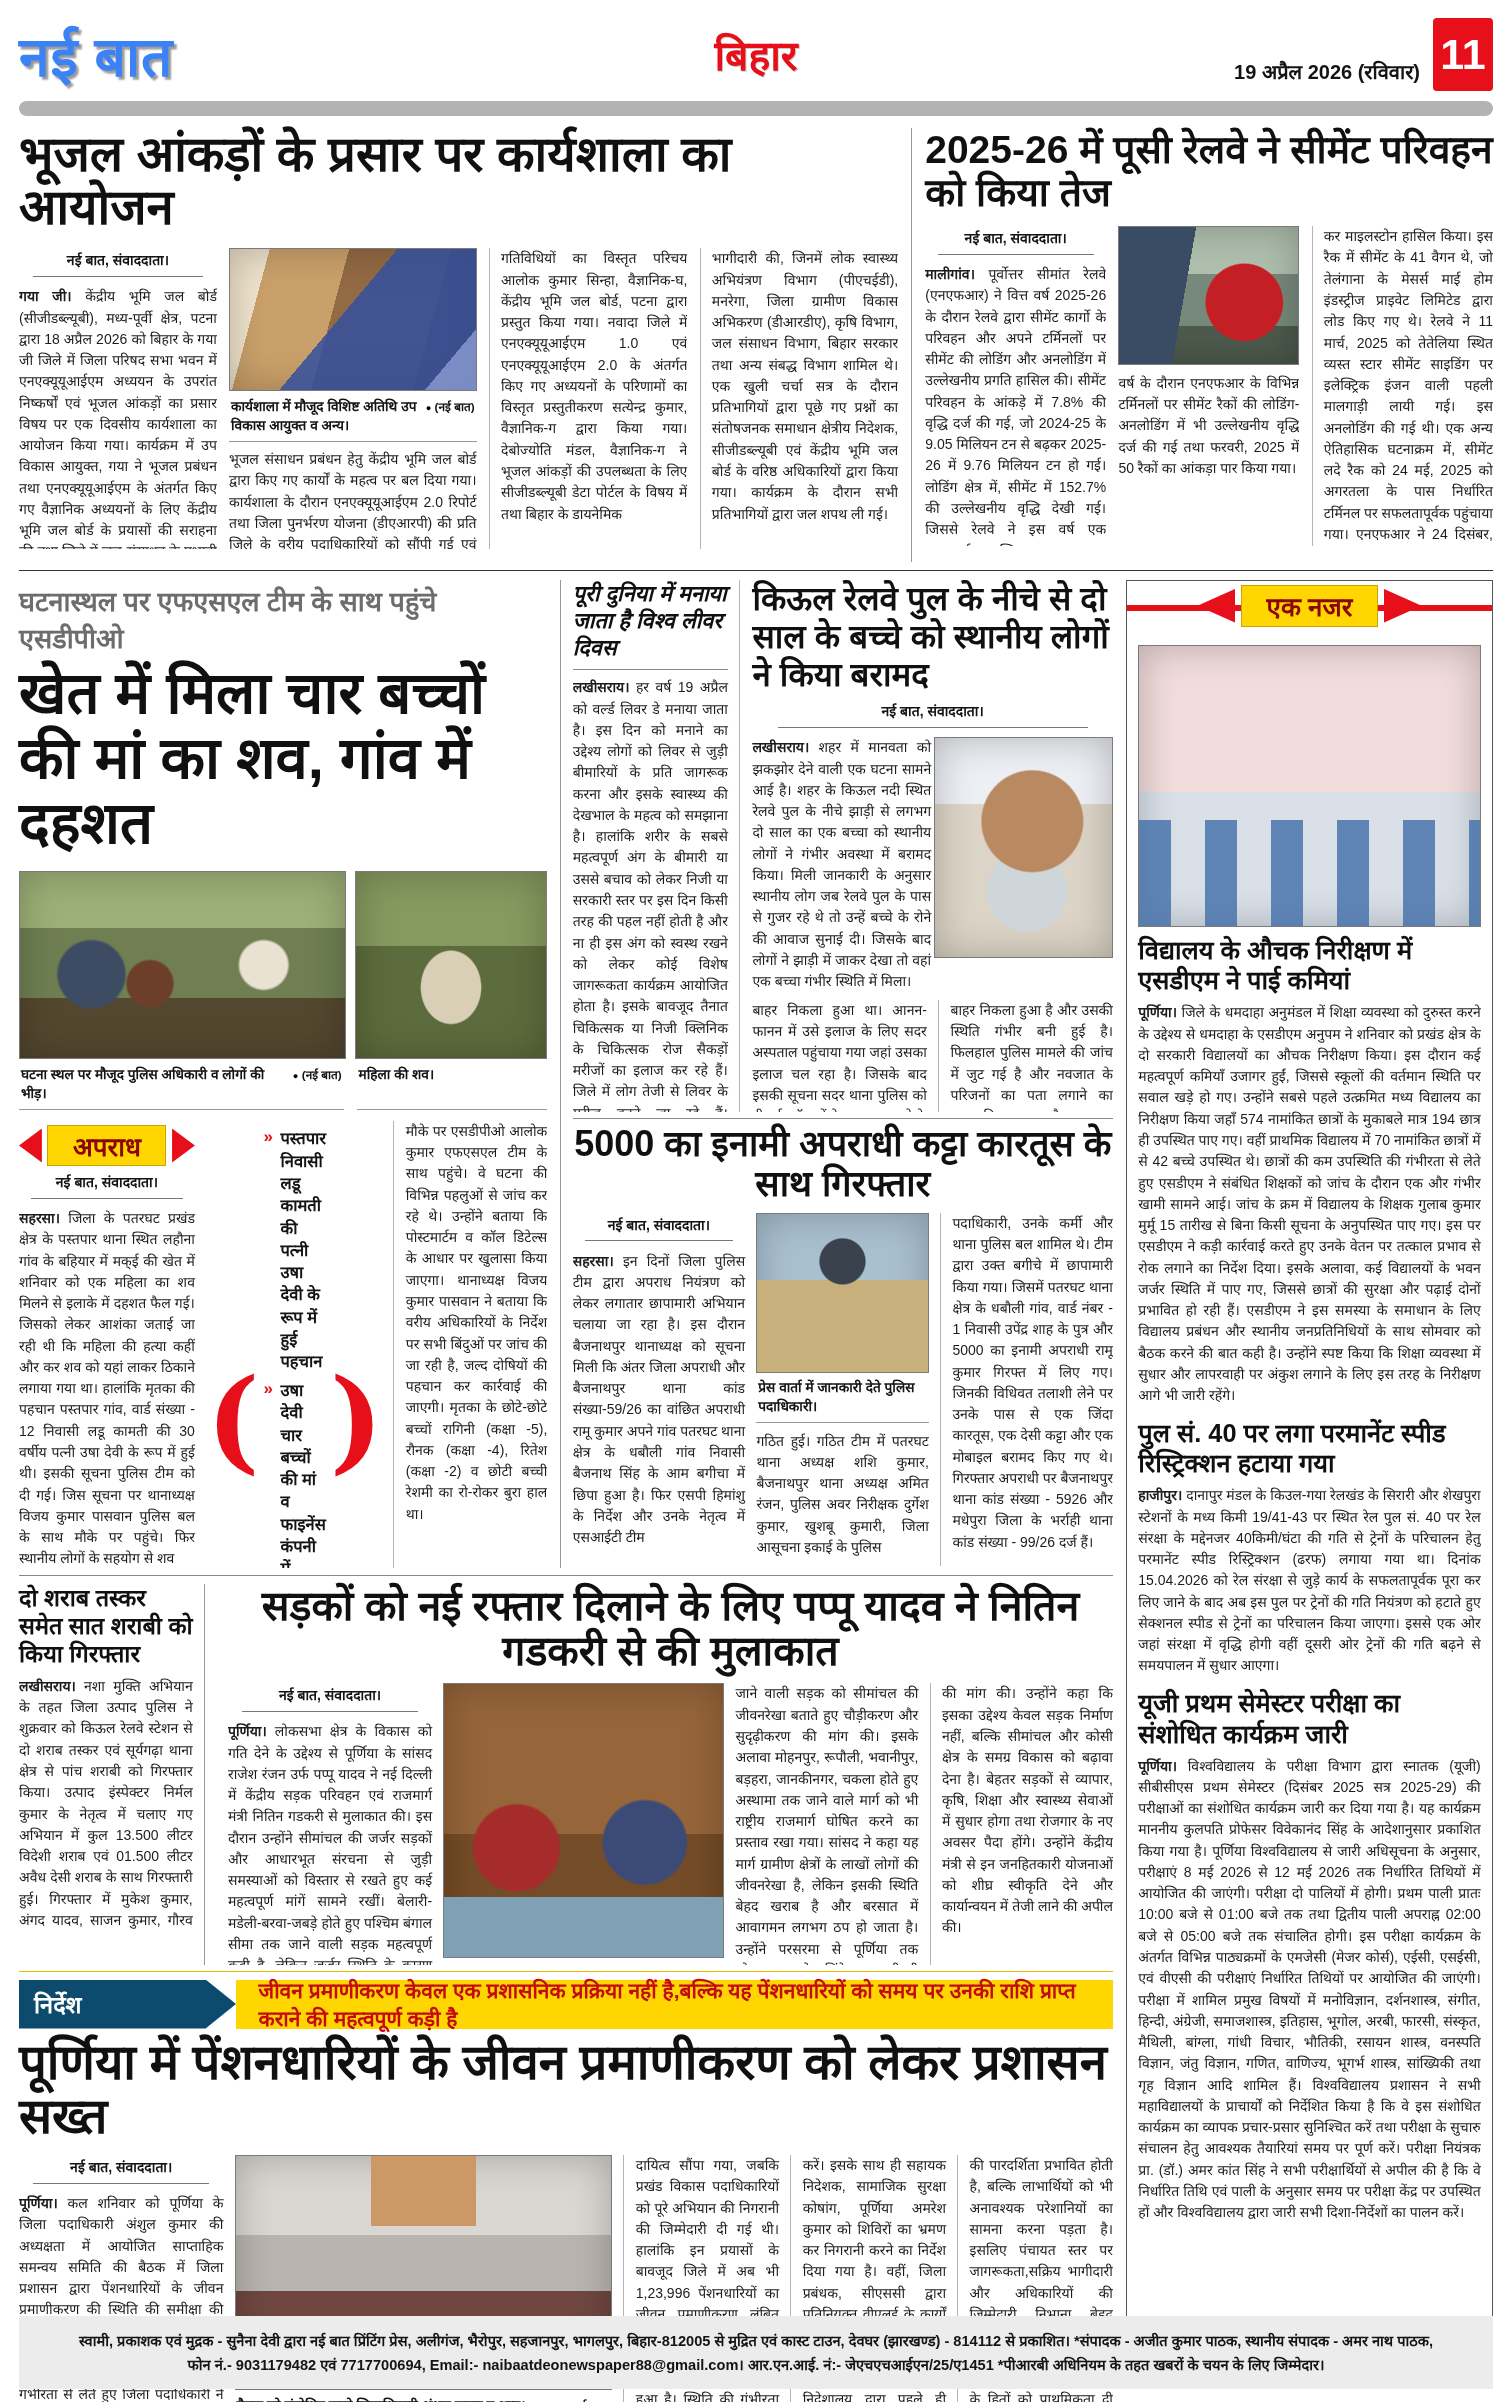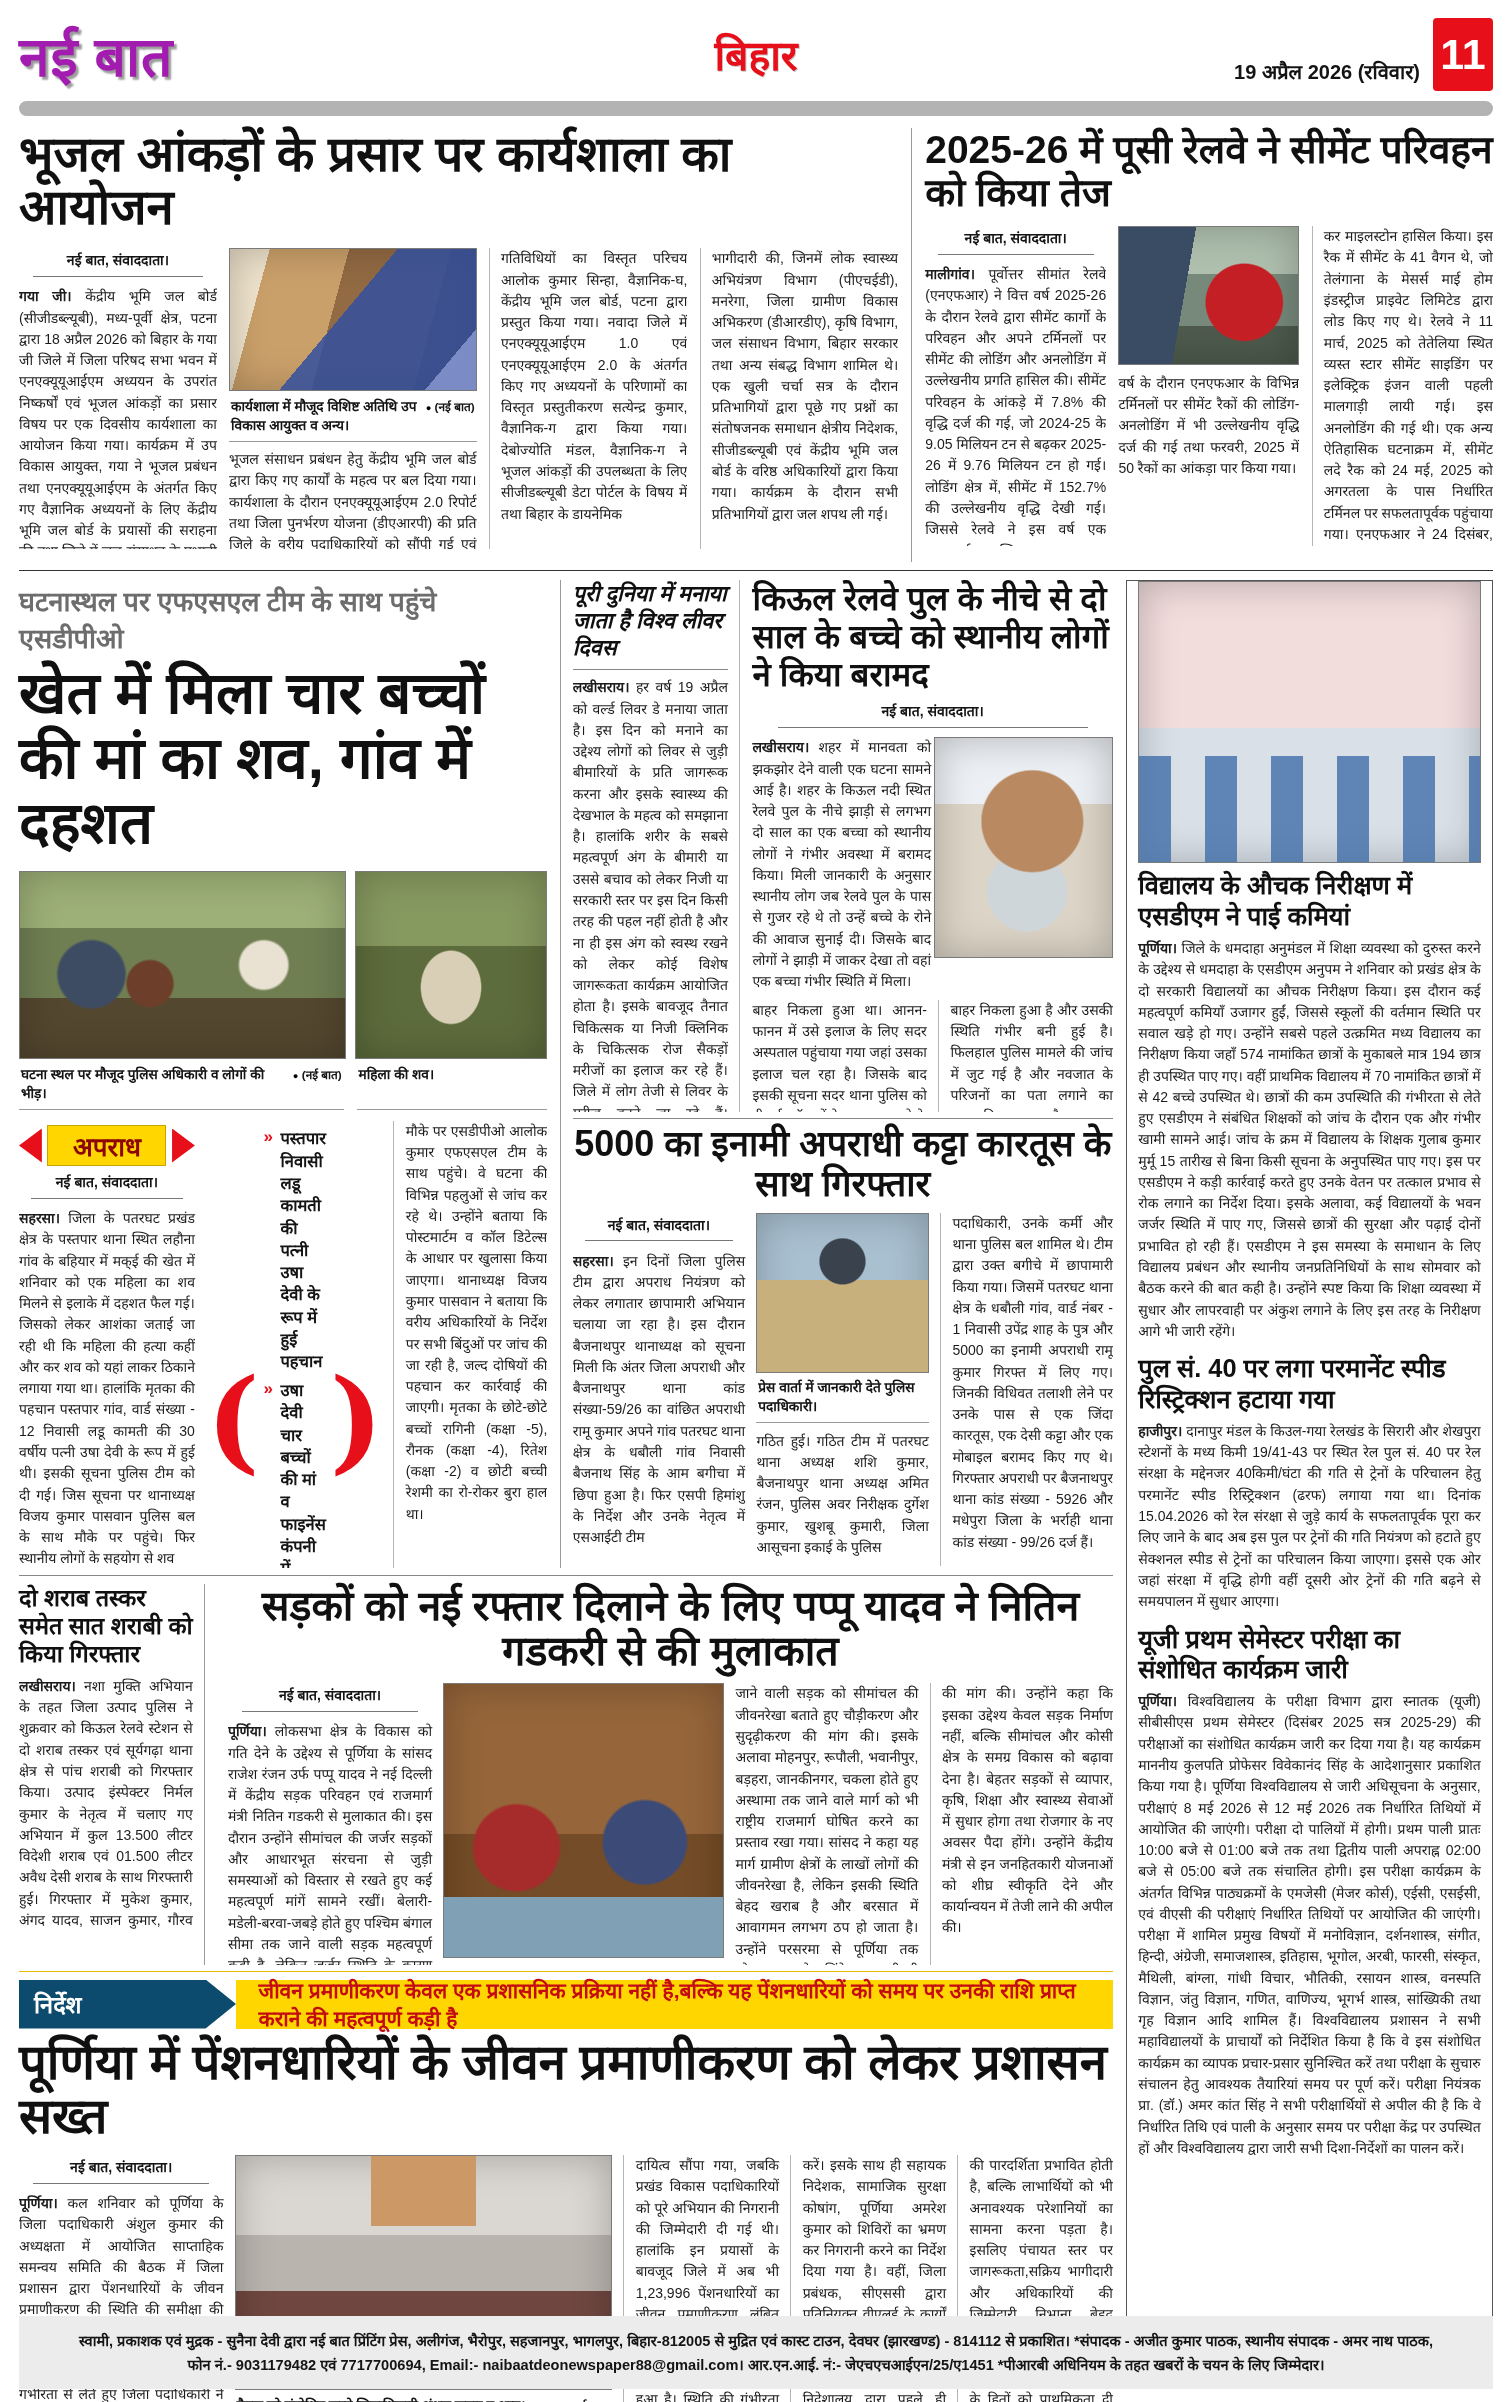--- a/index.html
+++ b/index.html
@@ -2,21 +2,21 @@
 <html style="font-size:15px"><head>
 <meta charset="utf-8">
 <style>
   *{margin:0;padding:0;box-sizing:border-box}
   html,body{background:#fff}
   body{width:1512px;font-family:"Liberation Sans","DejaVu Sans",sans-serif;color:#141414}
   .page{width:1512px;height:2402px;overflow:hidden;padding:9.4px 19px 0;position:relative;background:#fff}
 
   
   .masthead{position:relative;height:90px;display:flex;align-items:center}
-  .mast-title{font-size:55px;font-weight:800;color:#a21caf;text-shadow:2.8px 2.8px 1.9px #9b9b9b;letter-spacing:0.9px}
+  .mast-title{font-size:55px;font-weight:800;color:#3b82f6;text-shadow:2.8px 2.8px 1.9px #9b9b9b;letter-spacing:0.9px}
   .mast-section{position:absolute;left:0;right:0;text-align:center;font-size:41px;font-weight:800;color:#e60f1a;text-shadow:0.9px 0.9px 0 #c9c9c9}
   .mast-right{margin-left:auto;display:flex;align-items:flex-end;gap:13px;z-index:2}
   .mast-date{font-size:20px;font-weight:700;padding-bottom:5.6px}
   .page-num{width:60px;height:73px;background:#e60f1a;color:#fff;font-size:43px;font-weight:800;display:flex;align-items:center;justify-content:center;border-radius:3.8px}
   .gray-bar{height:15px;background:#b3b3b3;border-radius:9.4px;margin:1.9px 0 11.3px}
 
   
   h1,h2,h3{font-weight:800;color:#101010}
   .body-txt{font-size:14px;line-height:1.52;text-align:justify;color:#1c1c1c}
   .dl{font-weight:800}
@@ -329,20 +329,28 @@
 
           </div>
           <p class="pn-b body-txt colrule">दायित्व सौंपा गया, जबकि प्रखंड विकास पदाधिकारियों को पूरे अभियान की निगरानी की जिम्मेदारी दी गई थी। हालांकि इन प्रयासों के बावजूद जिले में अब भी 1,23,996 पेंशनधारियों का जीवन प्रमाणीकरण लंबित है। यह संख्या काफी अधिक है और इसे शीघ्र पूरा करना प्रशासन के लिए चुनौती बना हुआ है। स्थिति की गंभीरता को देखते हुए सभी प्रखंड पदाधिकारियों को निर्देश दिया गया है कि वे पूर्व में जारी दिशा-निर्देशों का सख्ती से पालन करते हुए पेंशनधारियों का शत-</p>
           <p class="pn-c body-txt colrule">करें। इसके साथ ही सहायक निदेशक, सामाजिक सुरक्षा कोषांग, पूर्णिया  अमरेश कुमार को शिविरों का भ्रमण कर निगरानी करने का निर्देश दिया गया है। वहीं, जिला प्रबंधक, सीएससी द्वारा प्रतिनियुक्त वीएलई के कार्यों का सतत अनुश्रवण और पर्यवेक्षण भी सुनिश्चित किया जाएगा। सामाजिक सुरक्षा निदेशालय द्वारा पहले ही स्पष्ट किया जा चुका है कि जीवन प्रमाणीकरण का कार्य केवल सीएससी के माध्यम से ही किया जाएगा। जीवन प्रमाणीकरण केवल एक प्रशासनिक प्रक्रिया नहीं है,बल्कि यह पेंशनधारियों को समय पर उनकी राशि प्राप्त कराने की महत्वपूर्ण कड़ी है। इसमें किसी भी</p>
           <p class="pn-d body-txt colrule">की पारदर्शिता प्रभावित होती है, बल्कि लाभार्थियों को भी अनावश्यक परेशानियों का सामना करना पड़ता है। इसलिए पंचायत स्तर पर जागरूकता,सक्रिय भागीदारी और अधिकारियों की जिम्मेदारी निभाना बेहद जरूरी है। जिला प्रशासन द्वारा उठाए गए इन कदमों से यह स्पष्ट है कि पेंशनधारियों के हितों को प्राथमिकता दी जा रही है। शिविरों की अवधि बढ़ाकर सभी प्रखंडों को एक और अवसर दिया गया है, ताकि वे शेष कार्य को समय पर पूरा कर सकें। यदि इसी तरह सक्रियता और निगरानी बनी रही, तो निश्चित रूप से 15 मई 2026 तक शत-प्रतिशत जीवन प्रमाणीकरण का लक्ष्य हासिल</p>
         </div>
       </section>
     </div>
 
     <aside class="ek-nazar">
+      <div class="en-head">
+        <div class="en-line"></div>
+        <div class="en-badge-row">
+          <span class="arr l"></span>
+          <span class="badge">एक नजर</span>
+          <span class="arr r"></span>
+        </div>
+      </div>
 
       <div class="photo ph-class"></div>
       <h2>विद्यालय के औचक निरीक्षण में एसडीएम ने पाई कमियां</h2>
       <p class="body-txt"><b class="dl">पूर्णिया।</b> <span>जिले के धमदाहा अनुमंडल में शिक्षा व्यवस्था को दुरुस्त करने के उद्देश्य से धमदाहा के एसडीएम अनुपम ने शनिवार को प्रखंड क्षेत्र के दो सरकारी विद्यालयों का औचक निरीक्षण किया। इस दौरान कई महत्वपूर्ण कमियाँ उजागर हुईं, जिससे स्कूलों की वर्तमान स्थिति पर सवाल खड़े हो गए। उन्होंने सबसे पहले उत्क्रमित मध्य विद्यालय का निरीक्षण किया जहाँ 574 नामांकित छात्रों के मुकाबले मात्र 194 छात्र ही उपस्थित पाए गए। वहीं प्राथमिक विद्यालय में 70 नामांकित छात्रों में से 42 बच्चे उपस्थित थे। छात्रों की कम उपस्थिति की गंभीरता से लेते हुए एसडीएम ने संबंधित शिक्षकों को जांच के दौरान एक और गंभीर खामी सामने आई। जांच के क्रम में विद्यालय के शिक्षक गुलाब कुमार मुर्मू 15 तारीख से बिना किसी सूचना के अनुपस्थित पाए गए। इस पर एसडीएम ने कड़ी कार्रवाई करते हुए उनके वेतन पर तत्काल प्रभाव से रोक लगाने का निर्देश दिया। इसके अलावा, कई विद्यालयों के भवन जर्जर स्थिति में पाए गए, जिससे छात्रों की सुरक्षा और पढ़ाई दोनों प्रभावित हो रही हैं। एसडीएम ने इस समस्या के समाधान के लिए विद्यालय प्रबंधन और स्थानीय जनप्रतिनिधियों के साथ सोमवार को बैठक करने की बात कही है। उन्होंने स्पष्ट किया कि शिक्षा व्यवस्था में सुधार और लापरवाही पर अंकुश लगाने के लिए इस तरह के निरीक्षण आगे भी जारी रहेंगे।</span></p>
 
       <h2>पुल सं. 40 पर लगा परमानेंट स्पीड रिस्ट्रिक्शन हटाया गया</h2>
       <p class="body-txt"><b class="dl">हाजीपुर।</b> <span>दानापुर मंडल के किउल-गया रेलखंड के सिरारी और शेखपुरा स्टेशनों के मध्य किमी 19/41-43 पर स्थित रेल पुल सं. 40 पर रेल संरक्षा के मद्देनजर 40किमी/घंटा की गति से ट्रेनों के परिचालन हेतु परमानेंट स्पीड रिस्ट्रिक्शन (ढरफ) लगाया गया था। दिनांक 15.04.2026 को रेल संरक्षा से जुड़े कार्य के सफलतापूर्वक पूरा कर लिए जाने के बाद अब इस पुल पर ट्रेनों की गति नियंत्रण को हटाते हुए सेक्शनल स्पीड से ट्रेनों का परिचालन किया जाएगा। इससे एक ओर जहां संरक्षा में वृद्धि होगी वहीं दूसरी ओर ट्रेनों की गति बढ़ने से समयपालन में सुधार आएगा।</span></p>
 
       <h2>यूजी प्रथम सेमेस्टर परीक्षा का संशोधित कार्यक्रम जारी</h2>
       <p class="body-txt"><b class="dl">पूर्णिया।</b> <span>विश्वविद्यालय के परीक्षा विभाग द्वारा स्नातक (यूजी) सीबीसीएस प्रथम सेमेस्टर (दिसंबर 2025 सत्र 2025-29) की परीक्षाओं का संशोधित कार्यक्रम जारी कर दिया गया है। यह कार्यक्रम माननीय कुलपति प्रोफेसर विवेकानंद सिंह के आदेशानुसार प्रकाशित किया गया है। पूर्णिया विश्वविद्यालय से जारी अधिसूचना के अनुसार, परीक्षाएं 8 मई 2026 से 12 मई 2026 तक निर्धारित तिथियों में आयोजित की जाएंगी। परीक्षा दो पालियों में होगी। प्रथम पाली प्रातः 10:00 बजे से 01:00 बजे तक तथा द्वितीय पाली अपराह्न 02:00 बजे से 05:00 बजे तक संचालित होगी। इस परीक्षा कार्यक्रम के अंतर्गत विभिन्न पाठ्यक्रमों के एमजेसी (मेजर कोर्स), एईसी, एसईसी, एवं वीएसी की परीक्षाएं निर्धारित तिथियों पर आयोजित की जाएंगी। परीक्षा में शामिल प्रमुख विषयों में मनोविज्ञान, दर्शनशास्त्र, संगीत, हिन्दी, अंग्रेजी, समाजशास्त्र, इतिहास, भूगोल, अरबी, फारसी, संस्कृत, मैथिली, बांग्ला, गांधी विचार, भौतिकी, रसायन शास्त्र, वनस्पति विज्ञान, जंतु विज्ञान, गणित, वाणिज्य, भूगर्भ शास्त्र, सांख्यिकी तथा गृह विज्ञान आदि शामिल हैं। विश्वविद्यालय प्रशासन ने सभी महाविद्यालयों के प्राचार्यों को निर्देशित किया है कि वे इस संशोधित कार्यक्रम का व्यापक प्रचार-प्रसार सुनिश्चित करें तथा परीक्षा के सुचारु संचालन हेतु आवश्यक तैयारियां समय पर पूर्ण करें। परीक्षा नियंत्रक प्रा. (डॉ.) अमर कांत सिंह ने सभी परीक्षार्थियों से अपील की है कि वे निर्धारित तिथि एवं पाली के अनुसार समय पर परीक्षा केंद्र पर उपस्थित हों और विश्वविद्यालय द्वारा जारी सभी दिशा-निर्देशों का पालन करें।</span></p>

